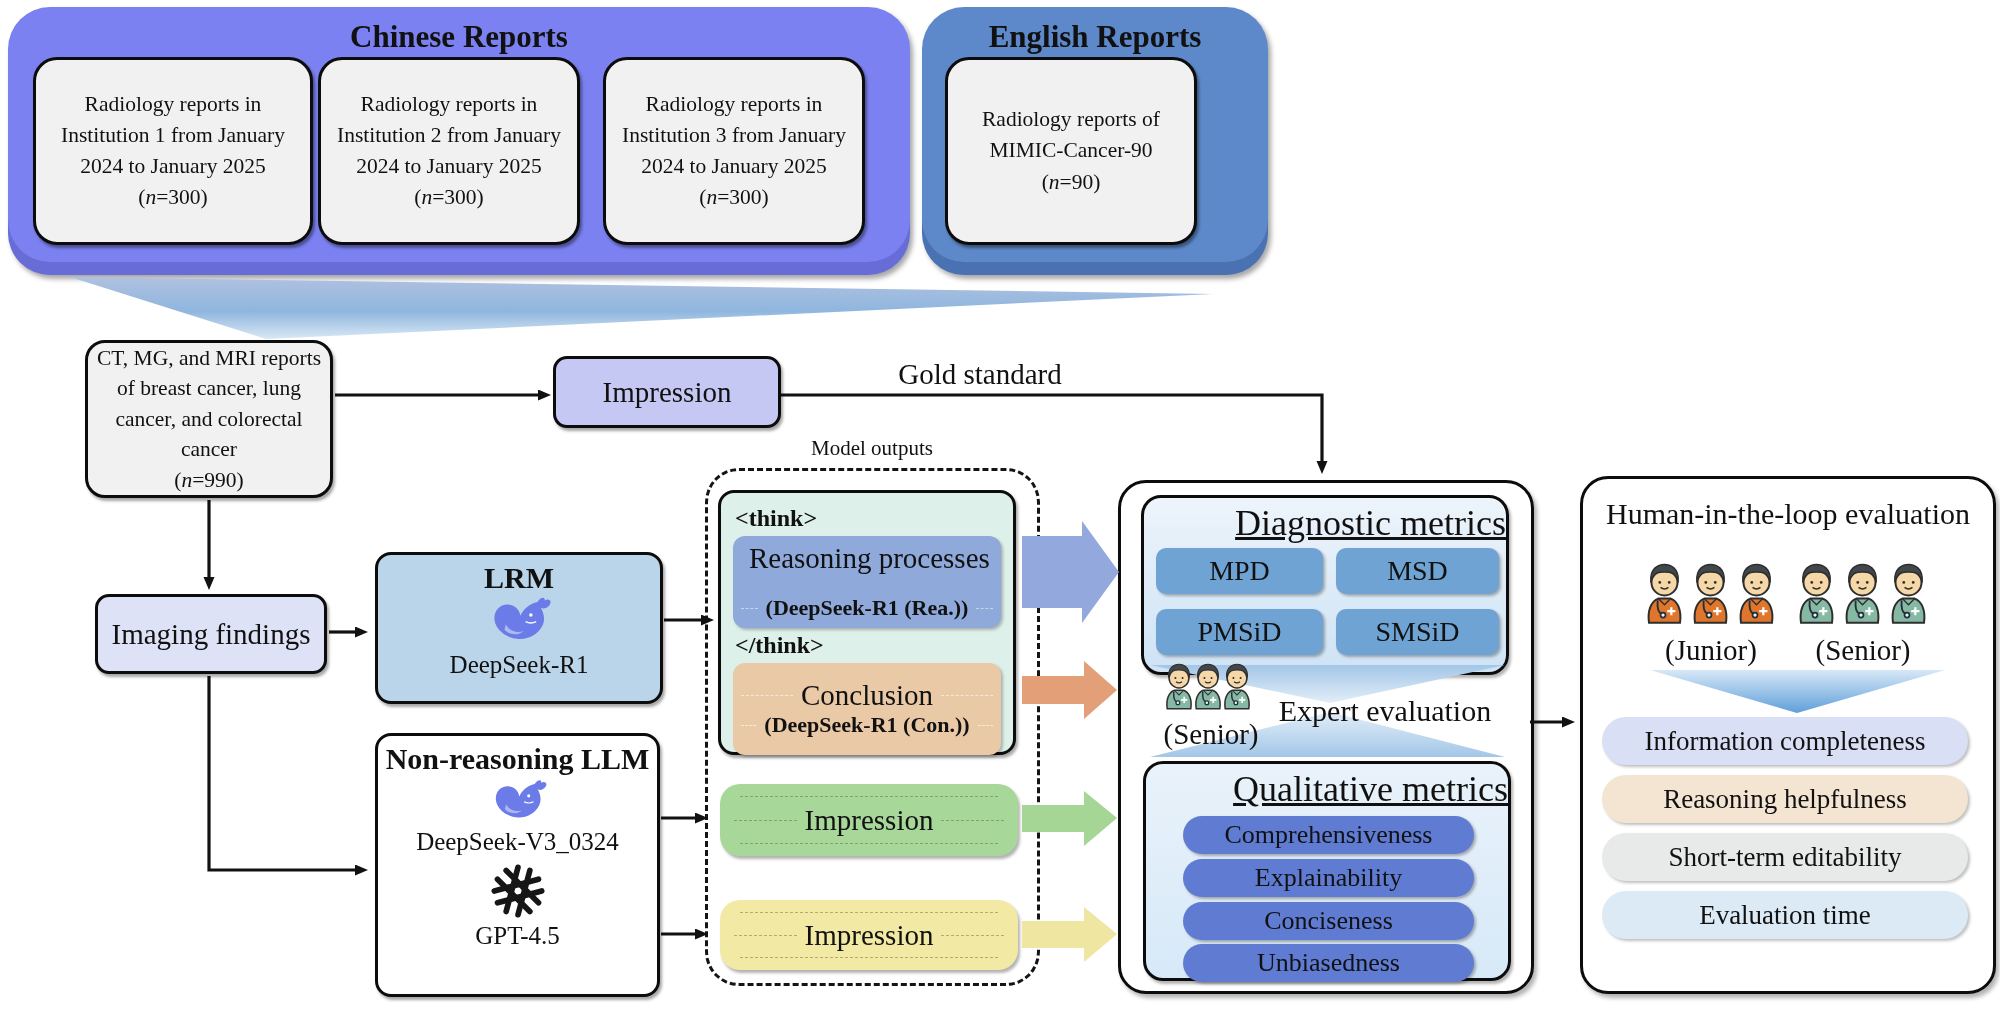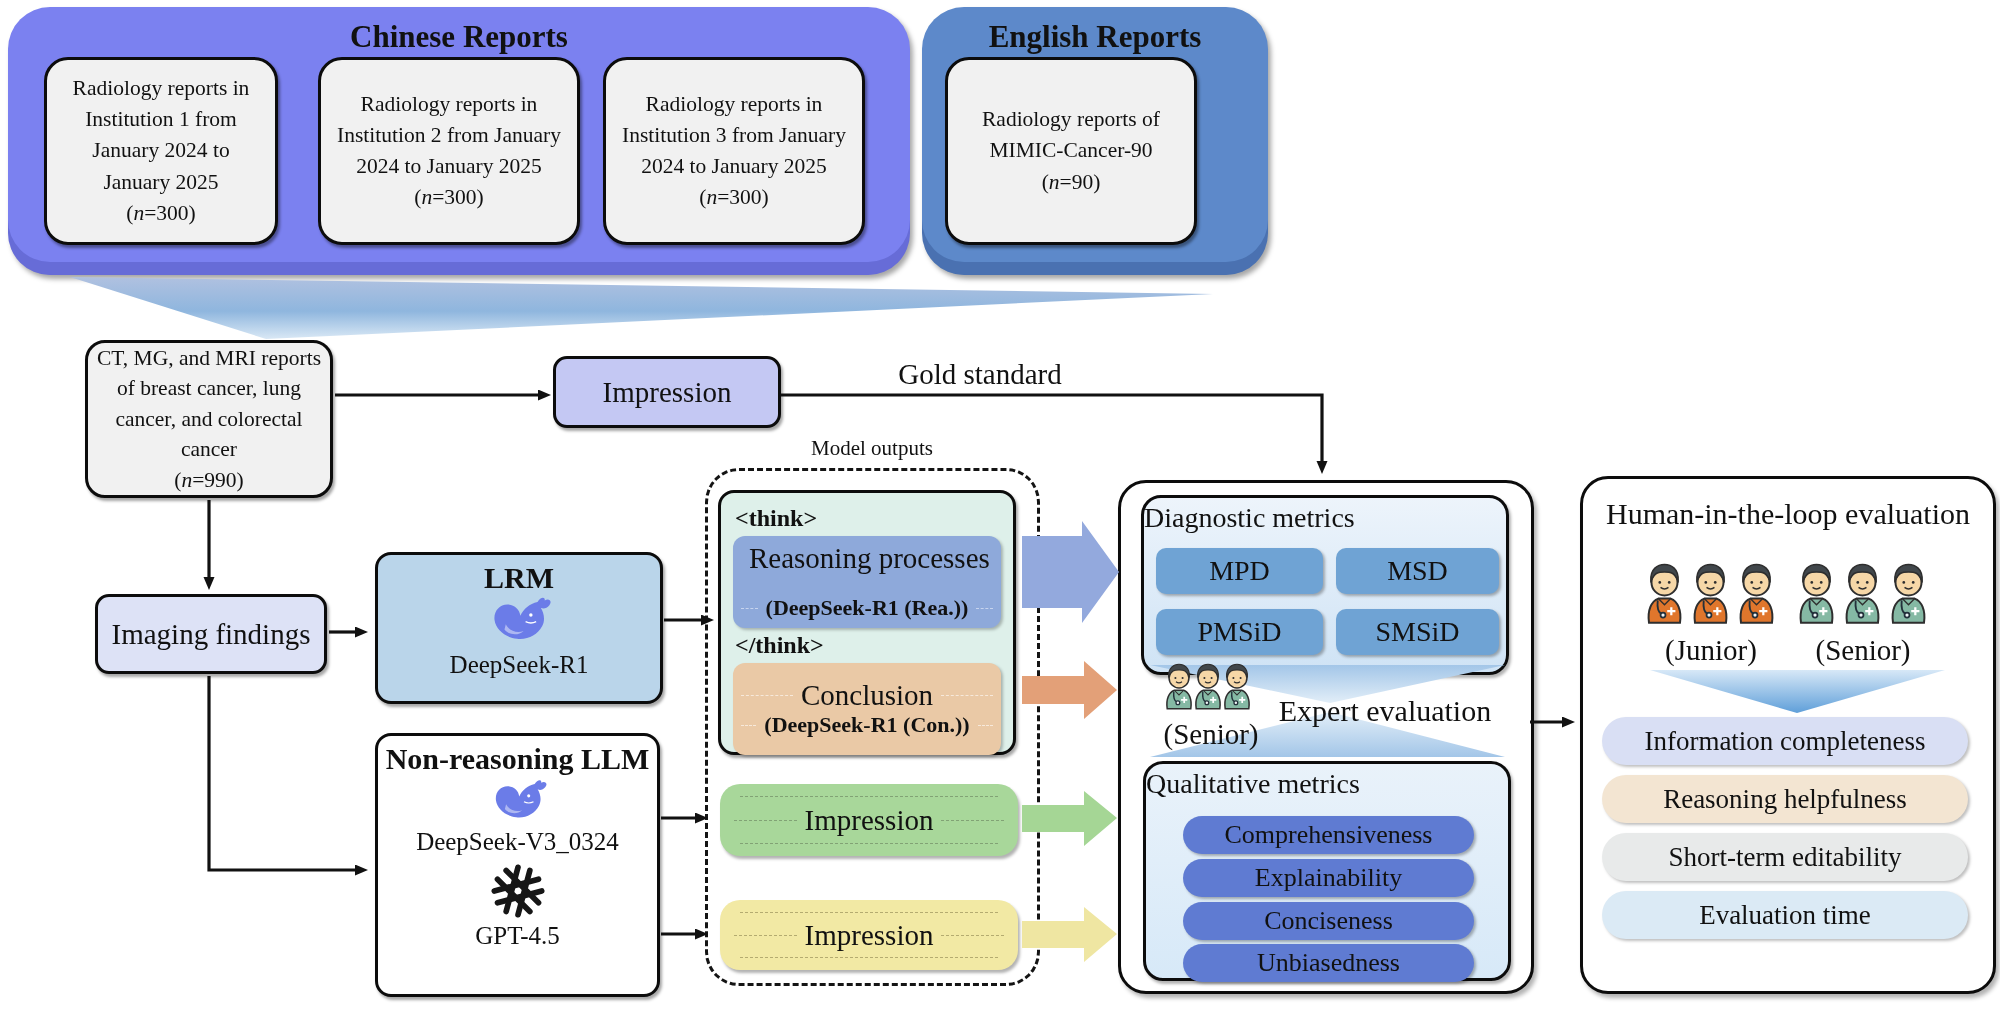--- a/index.html
+++ b/index.html
@@ -56,21 +56,21 @@
   .imp-green{left:720px;top:784px;width:298px;height:72px;background:var(--impression-green);--dash-col:rgba(90,110,80,.5);}
   .imp-yellow{left:720px;top:900px;width:298px;height:70px;background:var(--impression-yellow);--dash-col:rgba(130,120,70,.55);}
   .dashfull{border-top:1.8px dashed var(--dash-col);margin:0 6px;}
 
   
   .eval-panel{left:1118px;top:480px;width:410px;height:508px;background:#fff;border:3.5px solid #0c0c0c;
               border-radius:28px;box-shadow:3px 4px 4px rgba(0,0,0,.3);}
   .subpanel{position:absolute;border:3px solid #0c0c0c;border-radius:20px;box-sizing:border-box;
             box-shadow:2px 3px 3px rgba(0,0,0,.3);}
   .diag{left:20px;top:12px;width:368px;height:180px;background:linear-gradient(to bottom,#edf4fb,var(--diag-panel));}
-  .sp-title{position:absolute;left:0;right:0;top:4px;font-size:28px;text-align:left;}
+  .sp-title{position:absolute;left:0;right:0;top:4px;font-size:36px;text-align:right;text-decoration:underline;}
   .metric-btn{position:absolute;background:var(--metric-btn);border-radius:10px;font-size:28px;
               box-shadow:2px 2px 3px rgba(0,0,0,.3);}
   .qual{left:22px;top:278px;width:368px;height:220px;background:linear-gradient(to bottom,#e9f2fa,var(--qual-panel));}
   .qpill{position:absolute;left:37px;width:291px;height:38px;background:var(--qual-pill);border-radius:19px;
          font-size:26px;box-shadow:2px 2px 3px rgba(0,0,0,.3);}
   .expert-label{left:1270px;top:694px;width:230px;font-size:30px;text-align:center;z-index:6;}
   .senior-small{left:1144px;top:718px;width:134px;font-size:29px;text-align:center;z-index:6;}
   .doc-row{display:flex;align-items:flex-end;z-index:6;}
   .doc-row svg{margin-right:-5px;}
   .doc-row.wide svg{margin-right:1px;}
@@ -138,21 +138,21 @@
     <polygon style="fill:var(--arrow-yellow)" points="1022,921 1084,921 1084,907 1117,934 1084,962 1084,948 1022,948"></polygon>
 
     <path d="M1150,665 L1505,665 L1330,703 Z" fill="url(#gBow)"></path>
     <path d="M1330,712 L1505,757 L1150,757 Z" fill="url(#gBow2)"></path>
 
     <path d="M1650,670 L1945,670 L1797,713 Z" fill="url(#gChev)"></path>
   </svg>
 
   <div class="abs bigpanel panel-chinese">
     <div class="panel-title">Chinese Reports</div>
-    <div class="rbox" style="left:36px;top:50px;width:234px;height:188px;">
+    <div class="rbox" style="left:25px;top:50px;width:280px;height:188px;">
       <span>Radiology reports in Institution 1 from January 2024 to January 2025</span>
       <span class="nline"><span>(</span><i>n</i><span>=300)</span></span>
     </div>
     <div class="rbox" style="left:310px;top:50px;width:262px;height:188px;">
       <span>Radiology reports in Institution 2 from January 2024 to January 2025</span>
       <span class="nline"><span>(</span><i>n</i><span>=300)</span></span>
     </div>
     <div class="rbox" style="left:595px;top:50px;width:262px;height:188px;">
       <span>Radiology reports in Institution 3 from January 2024 to January 2025</span>
       <span class="nline"><span>(</span><i>n</i><span>=300)</span></span>

